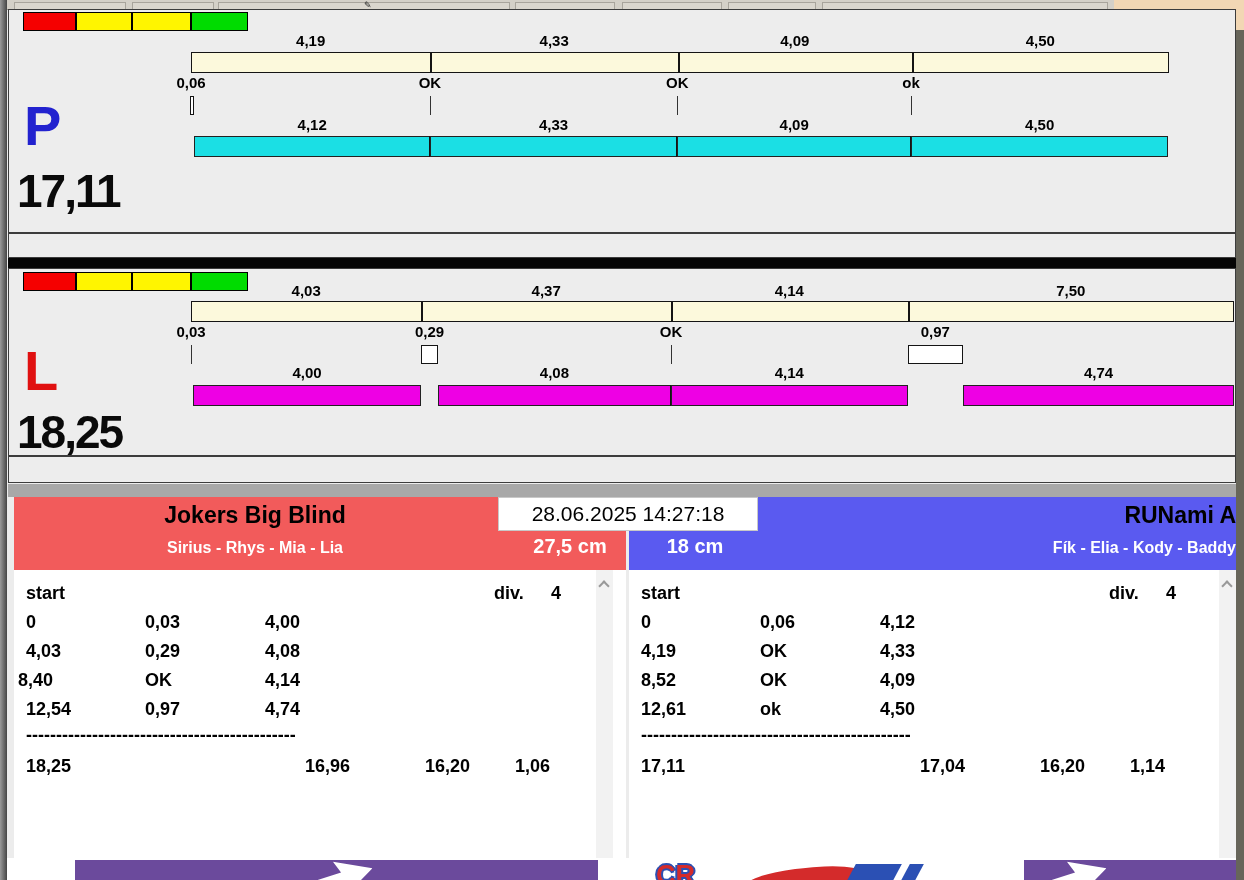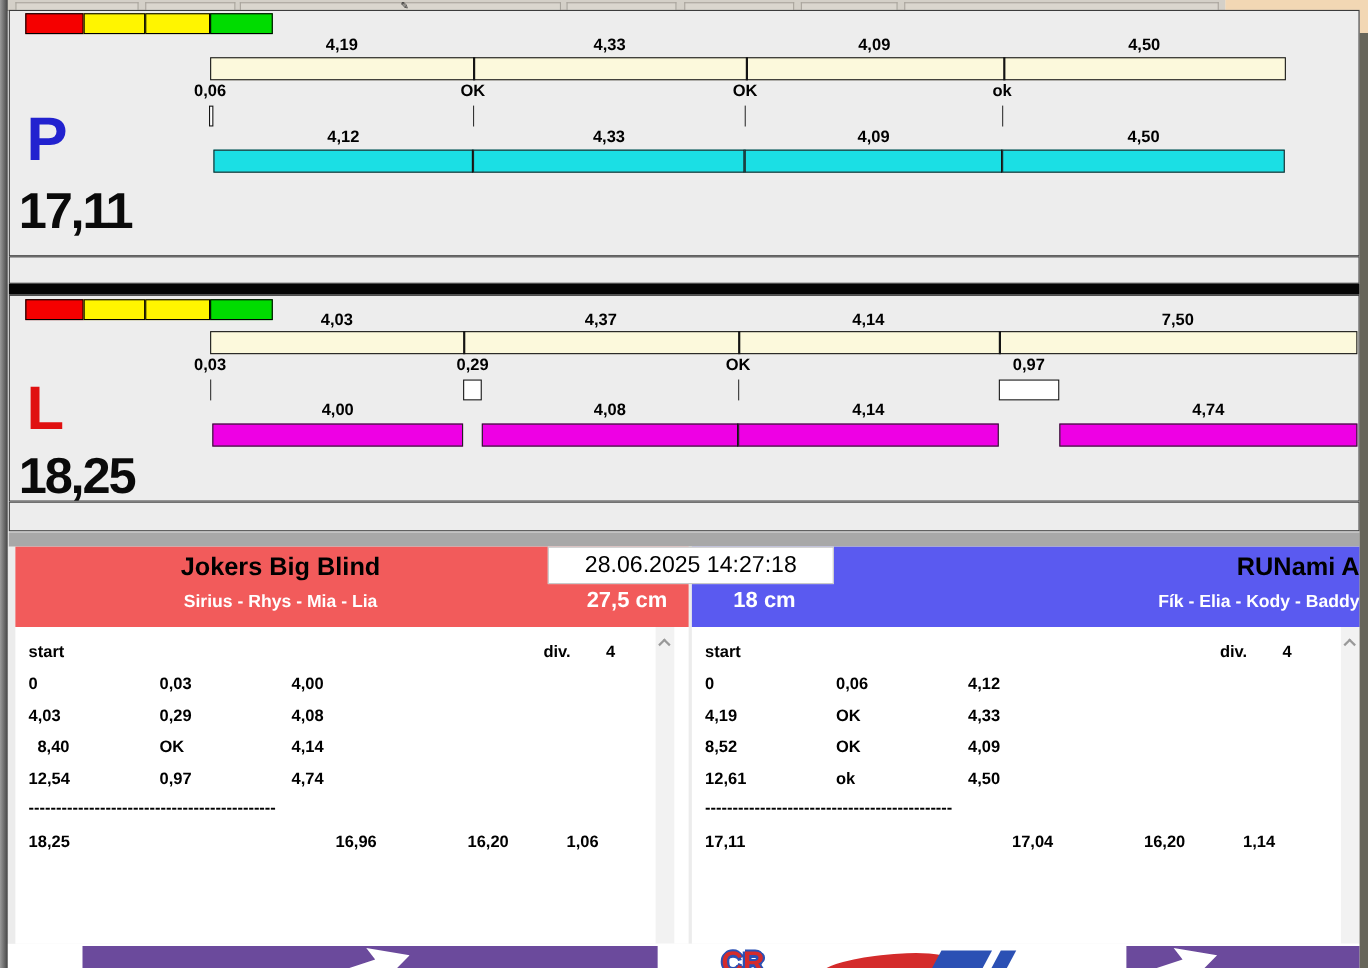--- a/index.html
+++ b/index.html
@@ -43,21 +43,21 @@
   #teamR{left:621px;width:607px;}
   .team-header{position:absolute;left:0;top:0;width:100%;height:73px;}
   .team-title{position:absolute;left:0;top:5px;width:100%;font-weight:bold;font-size:23px;text-align:center;color:#000;}
   .team-members{position:absolute;left:0;top:42px;width:100%;font-weight:bold;font-size:16px;text-align:center;color:#fff;}
   #teamL .team-title,#teamL .team-members{padding-right:130px;}
   #teamR .team-title,#teamR .team-members{padding-left:130px;text-align:right;}
   .height-label{position:absolute;top:38px;font-weight:bold;font-size:20px;color:#fff;white-space:nowrap;}
   #teamL .height-label{left:500px;width:112px;text-align:center;}
   #teamR .height-label{left:26px;width:80px;text-align:center;}
   .table-area{position:absolute;left:0;top:73px;width:100%;height:288px;background:#fff;overflow:hidden;}
-  .tcell{position:absolute;font-weight:bold;font-size:15px;white-space:nowrap;line-height:22px;}
+  .tcell{position:absolute;font-weight:bold;font-size:18px;white-space:nowrap;line-height:22px;}
   .dashline{overflow:hidden;width:382px;letter-spacing:0px;}
   .scroll-gutter{position:absolute;top:0;width:17px;height:288px;background:#f2f2f2;}
   #teamL .scroll-gutter{left:582px;}
   #teamR .scroll-gutter{left:590px;}
   .chev{position:absolute;left:4px;top:12px;width:8px;height:8px;border-left:2px solid #999;border-top:2px solid #999;transform:rotate(45deg);}
   .datebox{position:absolute;left:490px;top:0px;width:260px;height:34px;background:#fff;border:1px solid #c8c8c8;
            font-size:21px;text-align:center;line-height:32px;z-index:5;}
 
   
   .banner{position:absolute;left:0;top:858px;width:1244px;height:22px;background:#fff;}
@@ -180,21 +180,21 @@
         </div>
       <div class="tcell" style="left: 12px; top: 12px; position: absolute; height: 22px;">start</div>
           <div class="tcell" style="left: 480px; top: 12px; position: absolute; height: 22px;">div.</div>
           <div class="tcell" style="left: 537px; top: 12px; position: absolute; height: 22px;">4</div>
           <div class="tcell" style="left: 12px; top: 41px; position: absolute; height: 22px;">0</div>
           <div class="tcell" style="left: 131px; top: 41px; position: absolute; height: 22px;">0,03</div>
           <div class="tcell" style="left: 251px; top: 41px; position: absolute; height: 22px;">4,00</div>
           <div class="tcell" style="left: 12px; top: 70px; position: absolute; height: 22px;">4,03</div>
           <div class="tcell" style="left: 131px; top: 70px; position: absolute; height: 22px;">0,29</div>
           <div class="tcell" style="left: 251px; top: 70px; position: absolute; height: 22px;">4,08</div>
-          <div class="tcell" style="left: 20px; top: 99px; position: absolute; height: 22px;">8,40</div>
+          <div class="tcell" style="left: 4px; top: 99px; position: absolute; height: 22px;">8,40</div>
           <div class="tcell" style="left: 131px; top: 99px; position: absolute; height: 22px;">OK</div>
           <div class="tcell" style="left: 251px; top: 99px; position: absolute; height: 22px;">4,14</div>
           <div class="tcell" style="left: 12px; top: 128px; position: absolute; height: 22px;">12,54</div>
           <div class="tcell" style="left: 131px; top: 128px; position: absolute; height: 22px;">0,97</div>
           <div class="tcell" style="left: 251px; top: 128px; position: absolute; height: 22px;">4,74</div>
           <div class="tcell dashline" style="left: 12px; top: 154px; position: absolute; height: 22px;">---------------------------------------------</div>
           <div class="tcell" style="left: 12px; top: 185px; position: absolute; height: 22px;">18,25</div>
           <div class="tcell" style="left: 291px; top: 185px; position: absolute; height: 22px;">16,96</div>
           <div class="tcell" style="left: 411px; top: 185px; position: absolute; height: 22px;">16,20</div>
           <div class="tcell" style="left: 501px; top: 185px; position: absolute; height: 22px;">1,06</div>

